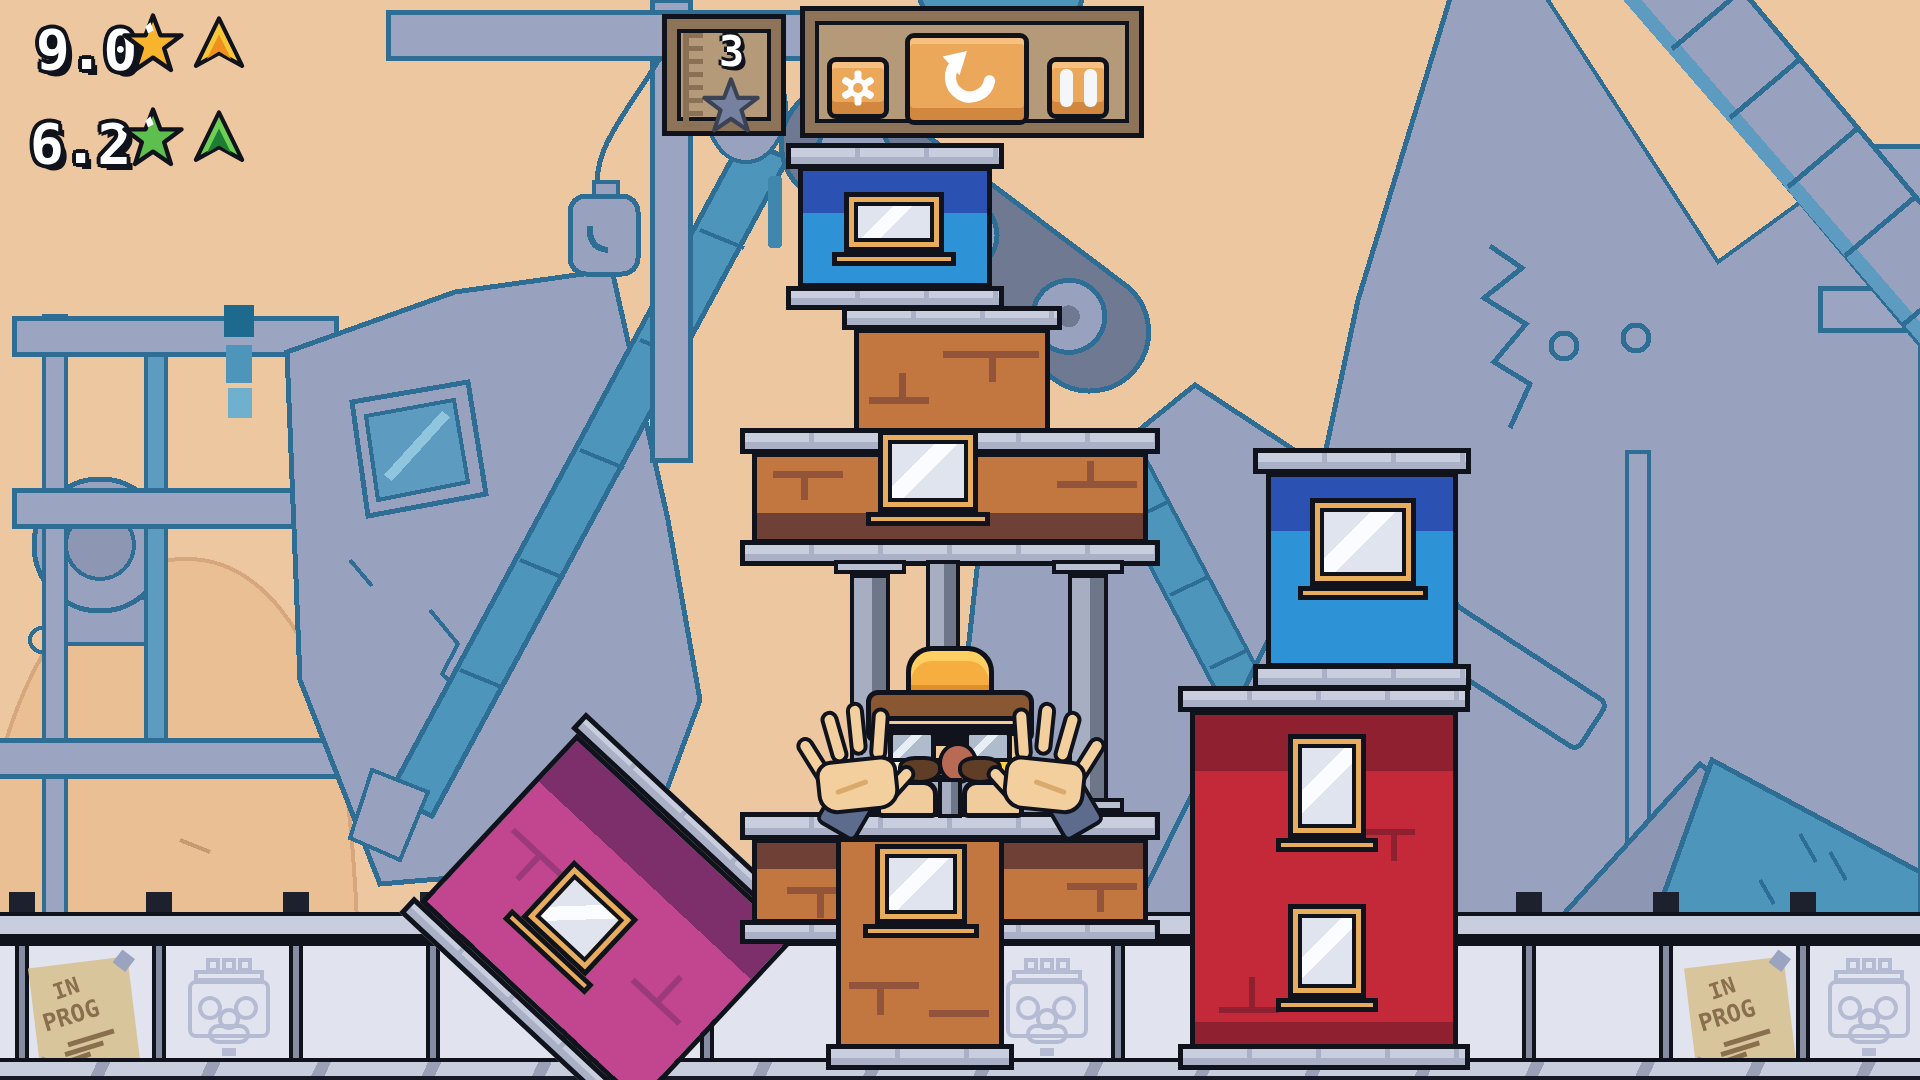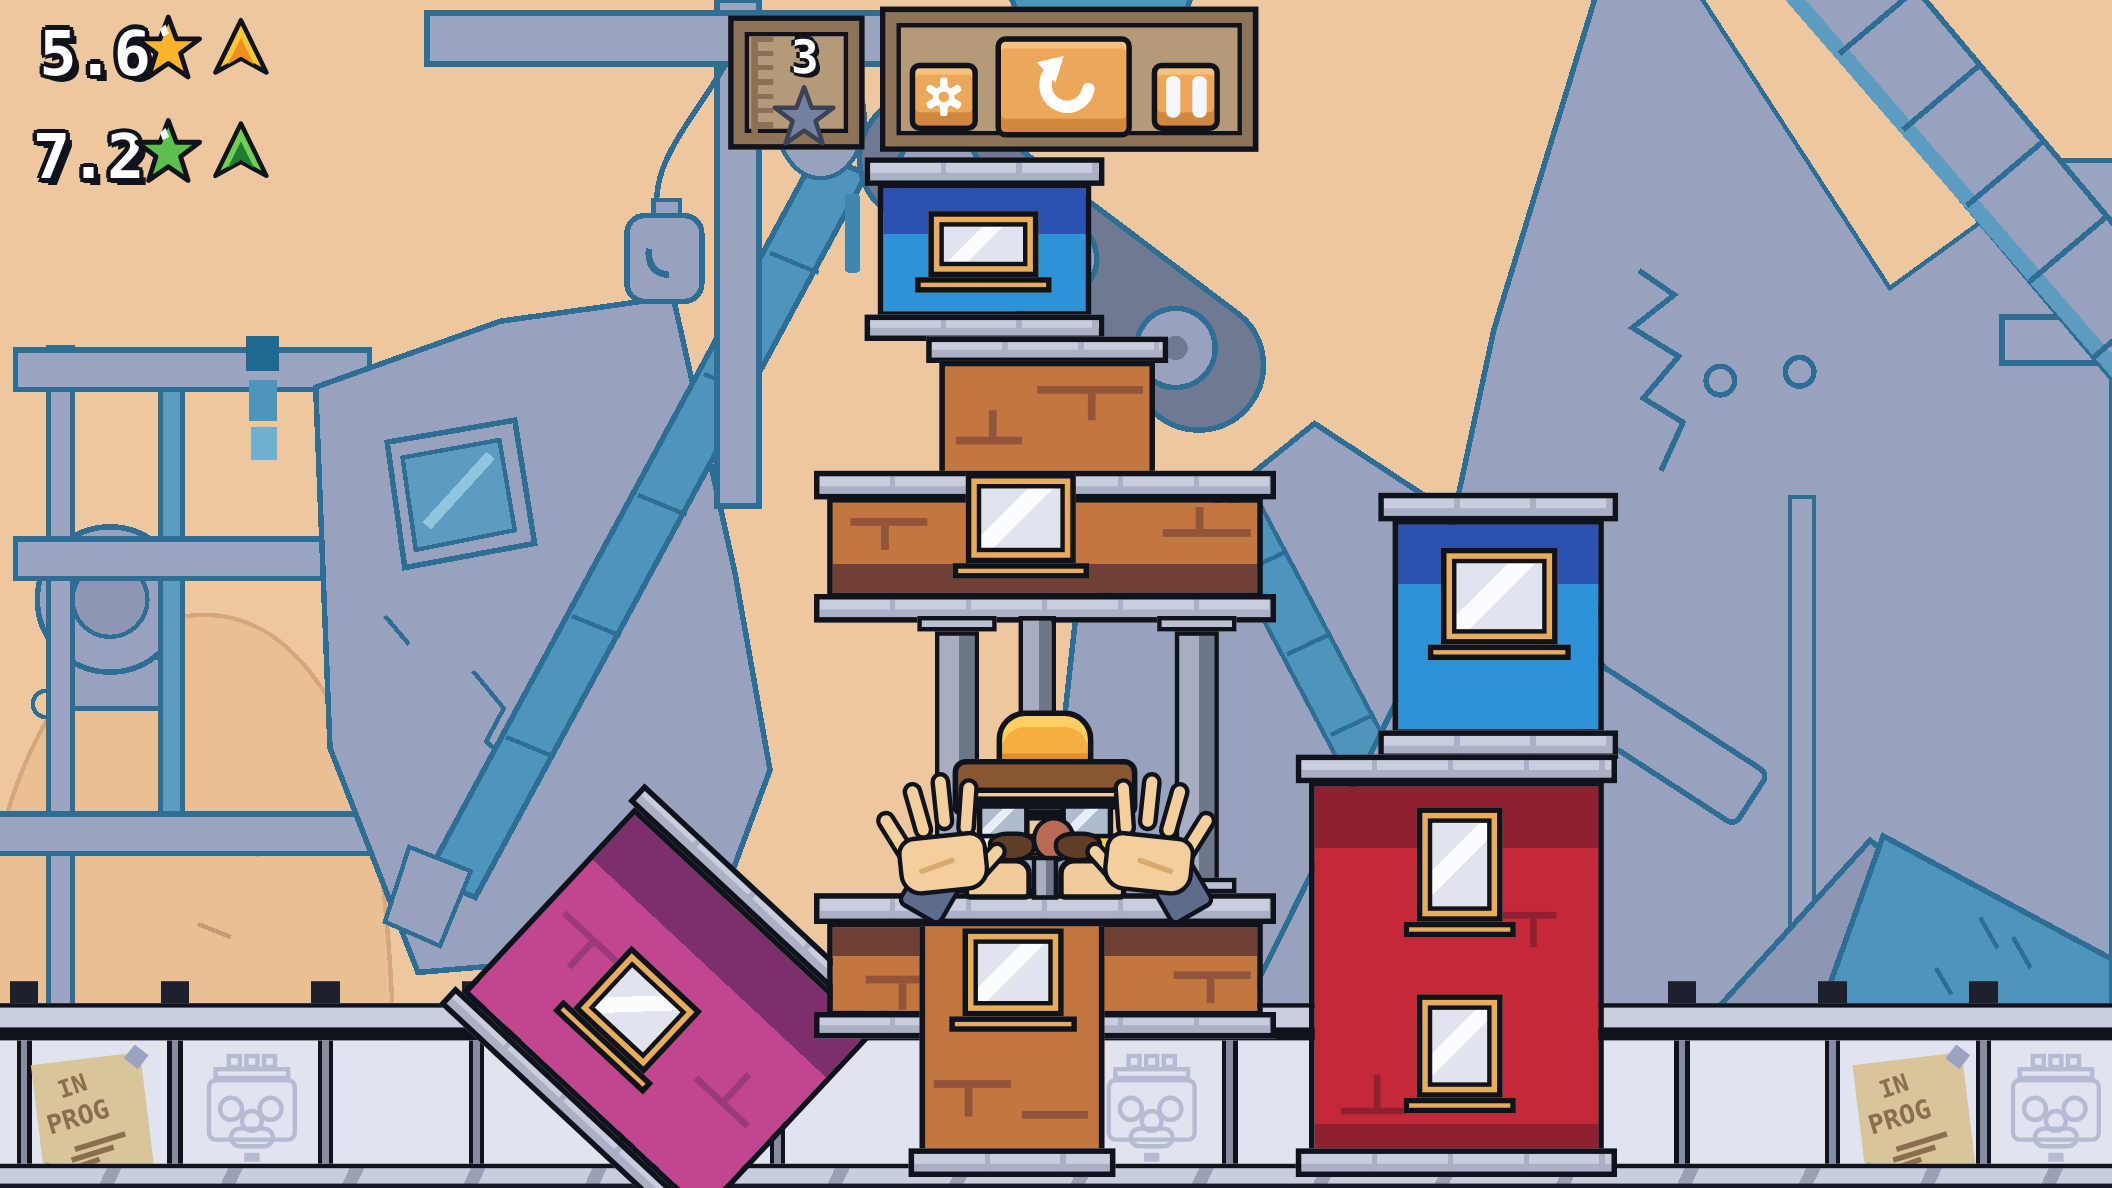--- a/index.html
+++ b/index.html
@@ -389,31 +389,31 @@
     </div>
     <div class="win" style="left:1288px;top:904px;width:78px;height:94px">
       <div class="glass"></div>
         <div class="sill"></div>
     </div>
     <div class="slab" style="left:1178px;top:1044px;width:292px;height:26px"></div>
   </div>
 
   <div class="abs" style="inset:0">
 
-    <div class="px-text" style="position:absolute;left:36px;top:22px;font-size:56px">5.6</div>
+    <div class="px-text" style="position:absolute;left:36px;top:22px;font-size:56px">9.0</div>
     <svg class="abs" width="62" height="64" viewBox="0 0 100 100" style="left:122px;top:12px">
       <polygon points="50,4 62,36 96,36 68,57 79,92 50,72 21,92 32,57 4,36 38,36" fill="#f7b42c" stroke="#10131c" stroke-width="7" stroke-linejoin="round"></polygon>
       <polygon points="38,22 46,15 51,28 42,33" fill="#ffffff"></polygon>
     </svg>
     <svg class="abs" width="58" height="62" viewBox="0 0 100 100" style="left:190px;top:14px">
       <polygon points="50,4 90,86 50,64 10,86" fill="#f6c838" stroke="#10131c" stroke-width="7" stroke-linejoin="round"></polygon>
       <polygon points="50,32 71,74 50,61 29,74" fill="#ee8f1f"></polygon>
     </svg>
 
-    <div class="px-text" style="position:absolute;left:30px;top:116px;font-size:56px">7.2</div>
+    <div class="px-text" style="position:absolute;left:30px;top:116px;font-size:56px">6.2</div>
     <svg class="abs" width="62" height="64" viewBox="0 0 100 100" style="left:122px;top:106px">
       <polygon points="50,4 62,36 96,36 68,57 79,92 50,72 21,92 32,57 4,36 38,36" fill="#5cbf4e" stroke="#10131c" stroke-width="7" stroke-linejoin="round"></polygon>
       <polygon points="38,22 46,15 51,28 42,33" fill="#ffffff"></polygon>
     </svg>
     <svg class="abs" width="58" height="62" viewBox="0 0 100 100" style="left:190px;top:108px">
       <polygon points="50,4 90,86 50,64 10,86" fill="#6ecf55" stroke="#10131c" stroke-width="7" stroke-linejoin="round"></polygon>
       <polygon points="50,32 71,74 50,61 29,74" fill="#1d7d33"></polygon>
     </svg>
 
     <div class="hud-panel" style="left:662px;top:14px;width:124px;height:122px">

